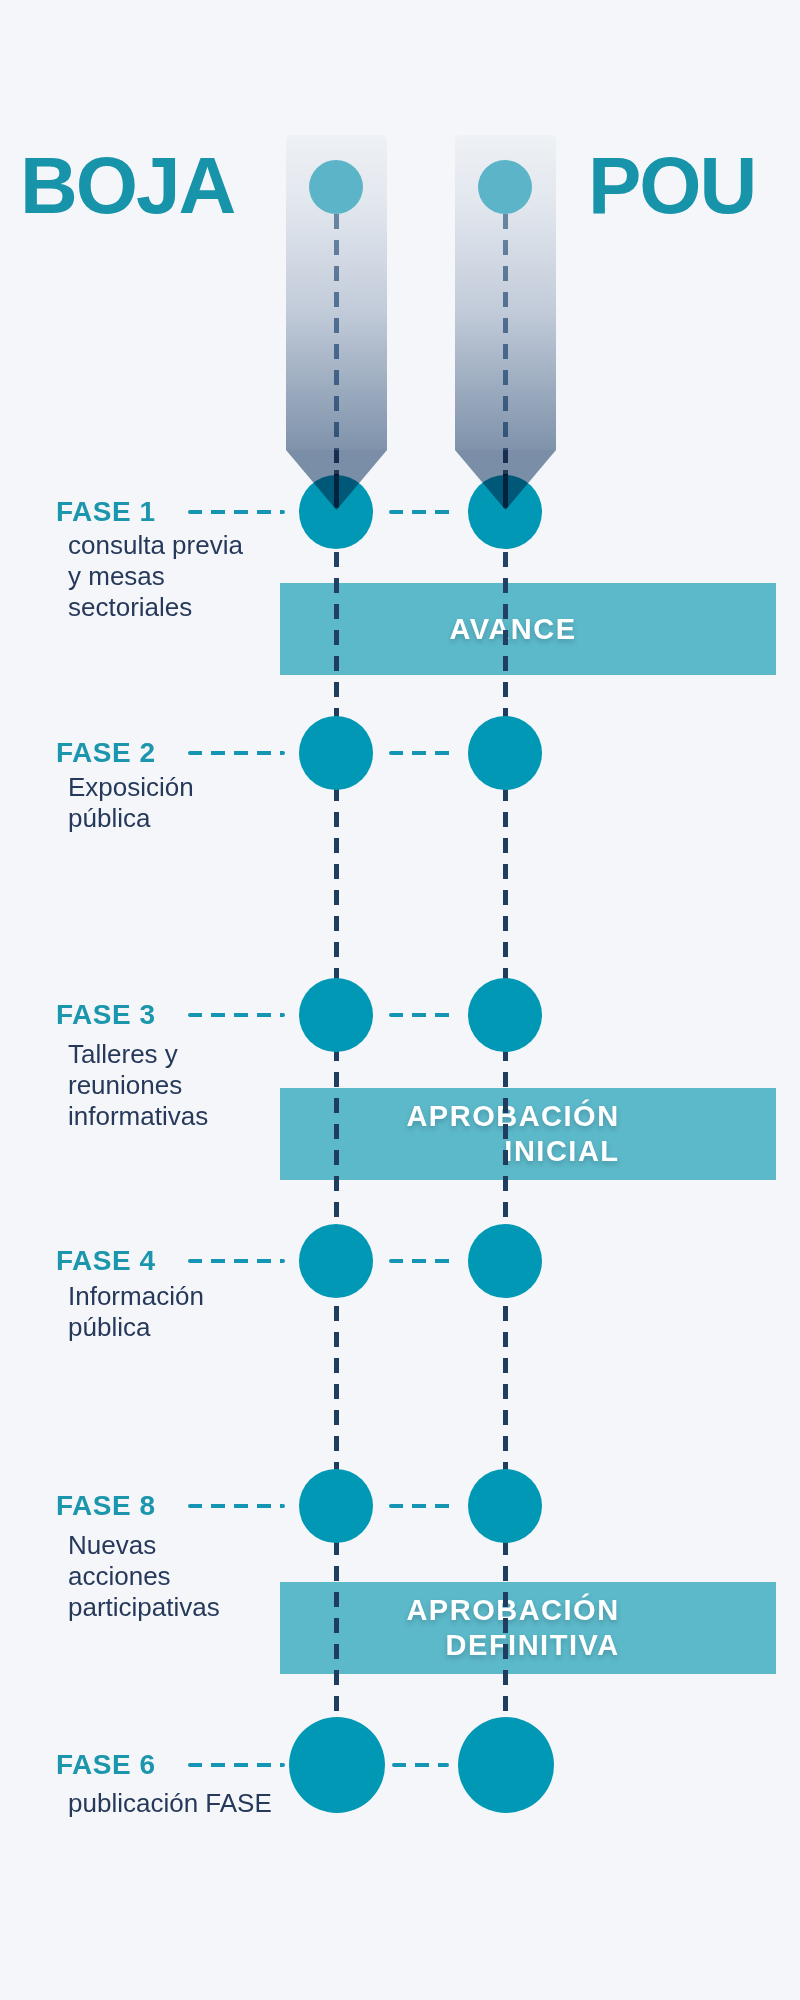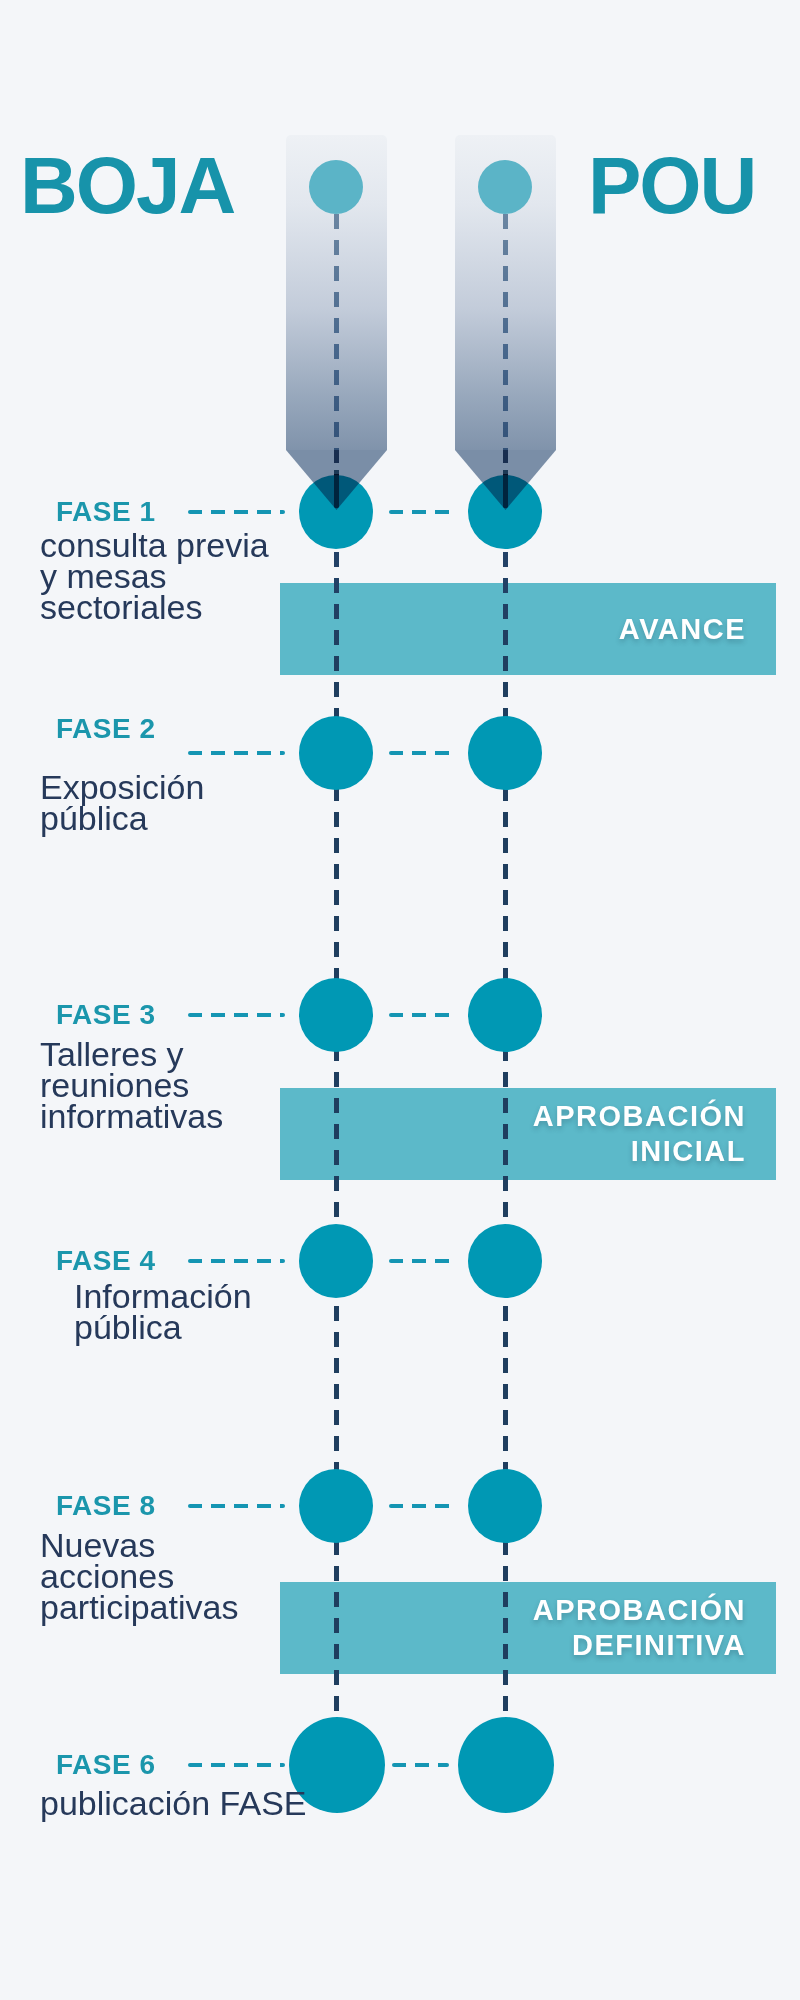--- a/index.html
+++ b/index.html
@@ -90,21 +90,21 @@
   
   .band{
     position:absolute;
     left:280px;
     width:496px;
     height:92px;
     background:#5cb9c9;
     z-index:2;
     display:flex;
     align-items:center;
-    justify-content:flex-end;
+    justify-content:center;
     box-sizing:border-box;
     padding-right:30px;
   }
   #band-avance{ top:583px; }
   #band-inicial{ top:1088px; }
   #band-definitiva{ top:1582px; }
   .band-label{
     font-size:29px;
     font-weight:700;
     letter-spacing:1.5px;
@@ -133,22 +133,22 @@
     line-height:42px;
     font-size:28px;
     font-weight:700;
     letter-spacing:0.5px;
     color:#1b96ac;
     z-index:6;
     white-space:nowrap;
   }
   .phase-desc{
     position:absolute;
-    left:40px;
-    font-size:34px;
+    left:68px;
+    font-size:26px;
     line-height:31px;
     color:#26395a;
     white-space:pre-line;
     z-index:6;
   }
 
   
   .hdash{
     position:absolute;
     height:4px;
@@ -206,31 +206,31 @@
   </div>
   <div id="arrow-right" class="column-arrow">
     <div class="arrow-dash"></div>
   </div>
 
   <div class="phase-label" style="top:491px;">FASE 1</div>
   <div class="phase-desc" style="top:530px;">consulta previa
 y mesas
 sectoriales</div>
 
-  <div class="phase-label" style="top:708px;">FASE 2</div>
+  <div class="phase-label" style="top:732px;">FASE 2</div>
   <div class="phase-desc" style="top:772px;">Exposición
 pública</div>
 
   <div class="phase-label" style="top:994px;">FASE 3</div>
   <div class="phase-desc" style="top:1039px;">Talleres y
 reuniones
 informativas</div>
 
   <div class="phase-label" style="top:1240px;">FASE 4</div>
-  <div class="phase-desc" style="top:1281px;margin-left:34px;">Información
+  <div class="phase-desc" style="top:1281px;">Información
 pública</div>
 
   <div class="phase-label" style="top:1485px;">FASE 8</div>
   <div class="phase-desc" style="top:1530px;">Nuevas
 acciones
 participativas</div>
 
   <div class="phase-label" style="top:1744px;">FASE 6</div>
   <div class="phase-desc" style="top:1788px;">publicación FASE</div>
 

